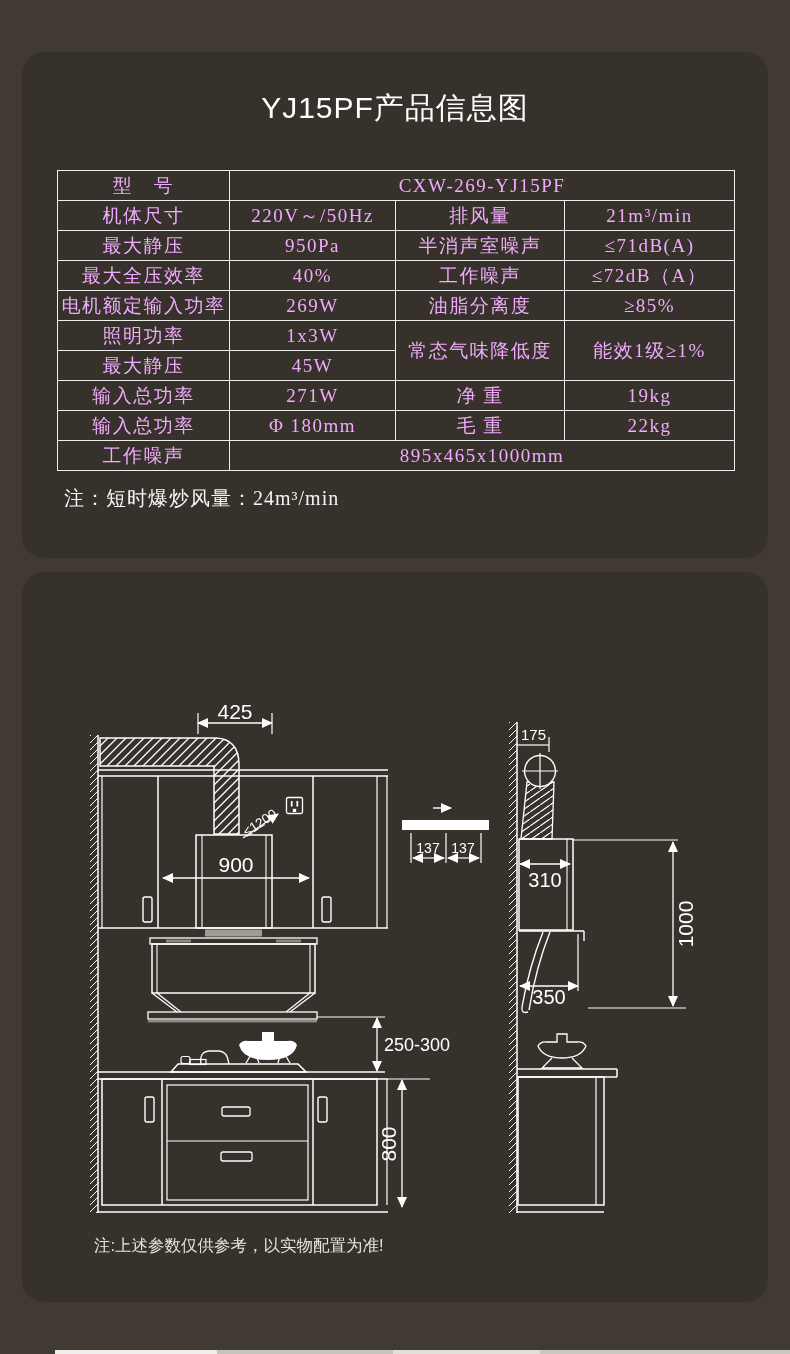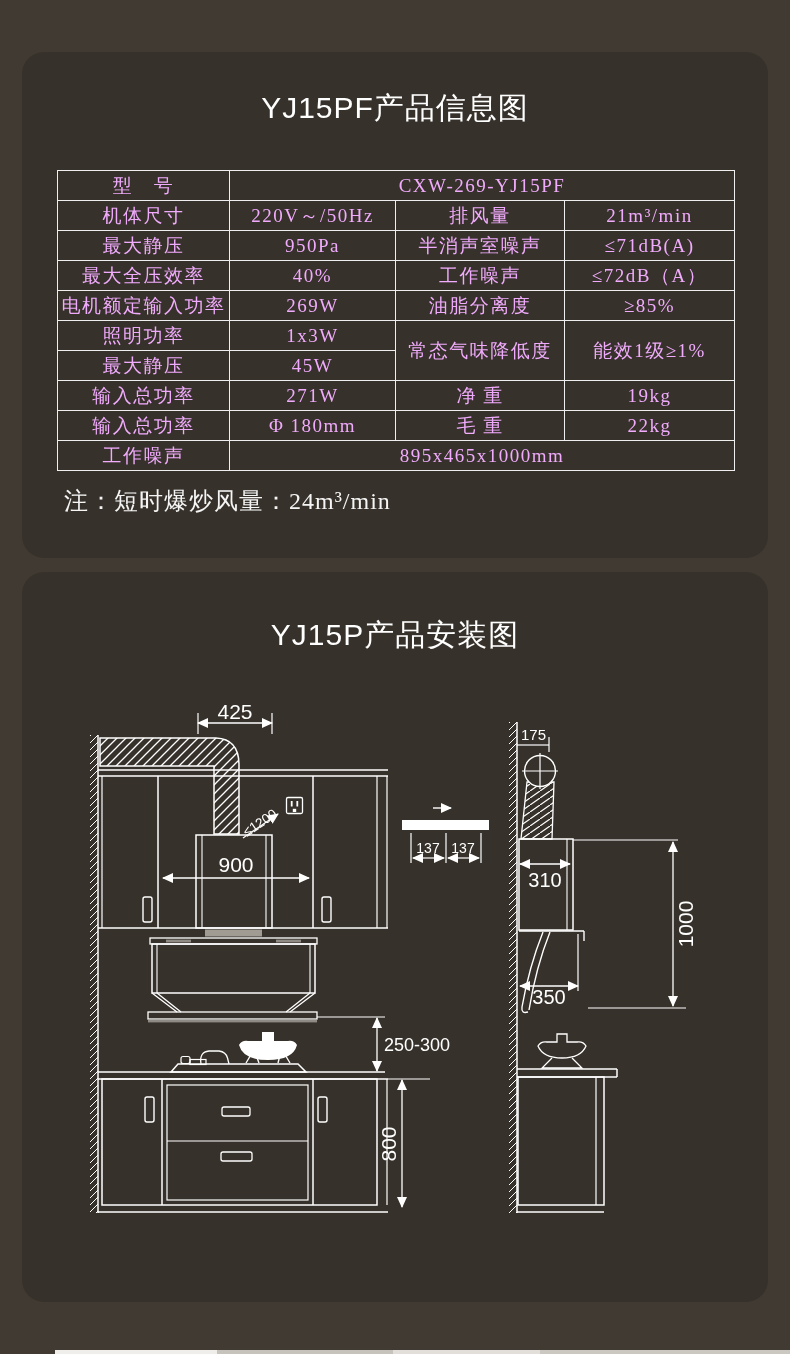--- a/index.html
+++ b/index.html
@@ -29,21 +29,21 @@
     border:1.6px solid #efefef;
     height:29px;padding:0 2px;
     text-align:center;vertical-align:middle;
     color:#f0abfc;
     font-family:"Liberation Serif","DejaVu Serif",serif;
     font-size:19px;line-height:1;letter-spacing:1.5px;
     overflow:hidden;white-space:nowrap;
   }
   .info-note{
     position:absolute;left:42px;top:433px;
-    color:#f5f5f5;font-size:24px;letter-spacing:1px;
+    color:#f5f5f5;font-size:20px;letter-spacing:1px;
     font-family:"Liberation Serif","DejaVu Serif",serif;
   }
   .install-svg{position:absolute;left:38px;top:123px;}
   .install-note{
     position:absolute;left:72px;top:663px;
     color:#e6e4e0;font-size:16.5px;
   }
   .next-section-edge{
     position:absolute;left:55px;top:1350px;width:735px;height:4px;
     background:linear-gradient(90deg,#f0eeea 0%,#f0eeea 22%,#c6c3bd 22%,#c6c3bd 46%,#e2dfda 46%,#e2dfda 66%,#cbc8c2 66%,#cbc8c2 100%);
@@ -121,21 +121,20 @@
       <td>工作噪声</td>
       <td colspan="3">895x465x1000mm</td>
     </tr>
   </tbody>
     </table>
 
   <div class="info-note">注：短时爆炒风量：24m³/min</div>
 </div>
 
 <div class="panel" id="panel-install">
-  <div class="panel-title">YJ15P产品安装图</div>
 
   <svg class="install-svg" width="680" height="540" viewBox="60 695 680 540">
     <defs>
       <marker id="ae" markerUnits="userSpaceOnUse" markerWidth="11" markerHeight="10" refX="10" refY="5" orient="auto">
         <path d="M0,0 L11,5 L0,10 Z" fill="#ffffff"></path>
       </marker>
       <marker id="as" markerUnits="userSpaceOnUse" markerWidth="11" markerHeight="10" refX="10" refY="5" orient="auto-start-reverse">
         <path d="M0,0 L11,5 L0,10 Z" fill="#ffffff"></path>
       </marker>
       <pattern id="hD" patternUnits="userSpaceOnUse" width="9" height="9">
@@ -288,15 +287,16 @@
       <text x="428" y="853" font-size="14" text-anchor="middle">137</text>
       <text x="463" y="853" font-size="14" text-anchor="middle">137</text>
       <text x="545" y="887" font-size="20" text-anchor="middle">310</text>
       <text x="549" y="1004" font-size="20" text-anchor="middle">350</text>
       <text transform="translate(693,924) rotate(-90)" font-size="21" text-anchor="middle">1000</text>
       <text x="384" y="1051" font-size="18">250-300</text>
       <text transform="translate(396,1144) rotate(-90)" font-size="21" text-anchor="middle">800</text>
     </g>
   </svg>
 
+  <div class="install-note">注:上述参数仅供参考，以实物配置为准!</div>
 </div>
 
 <div class="next-section-edge"></div>
 
 </body></html>

